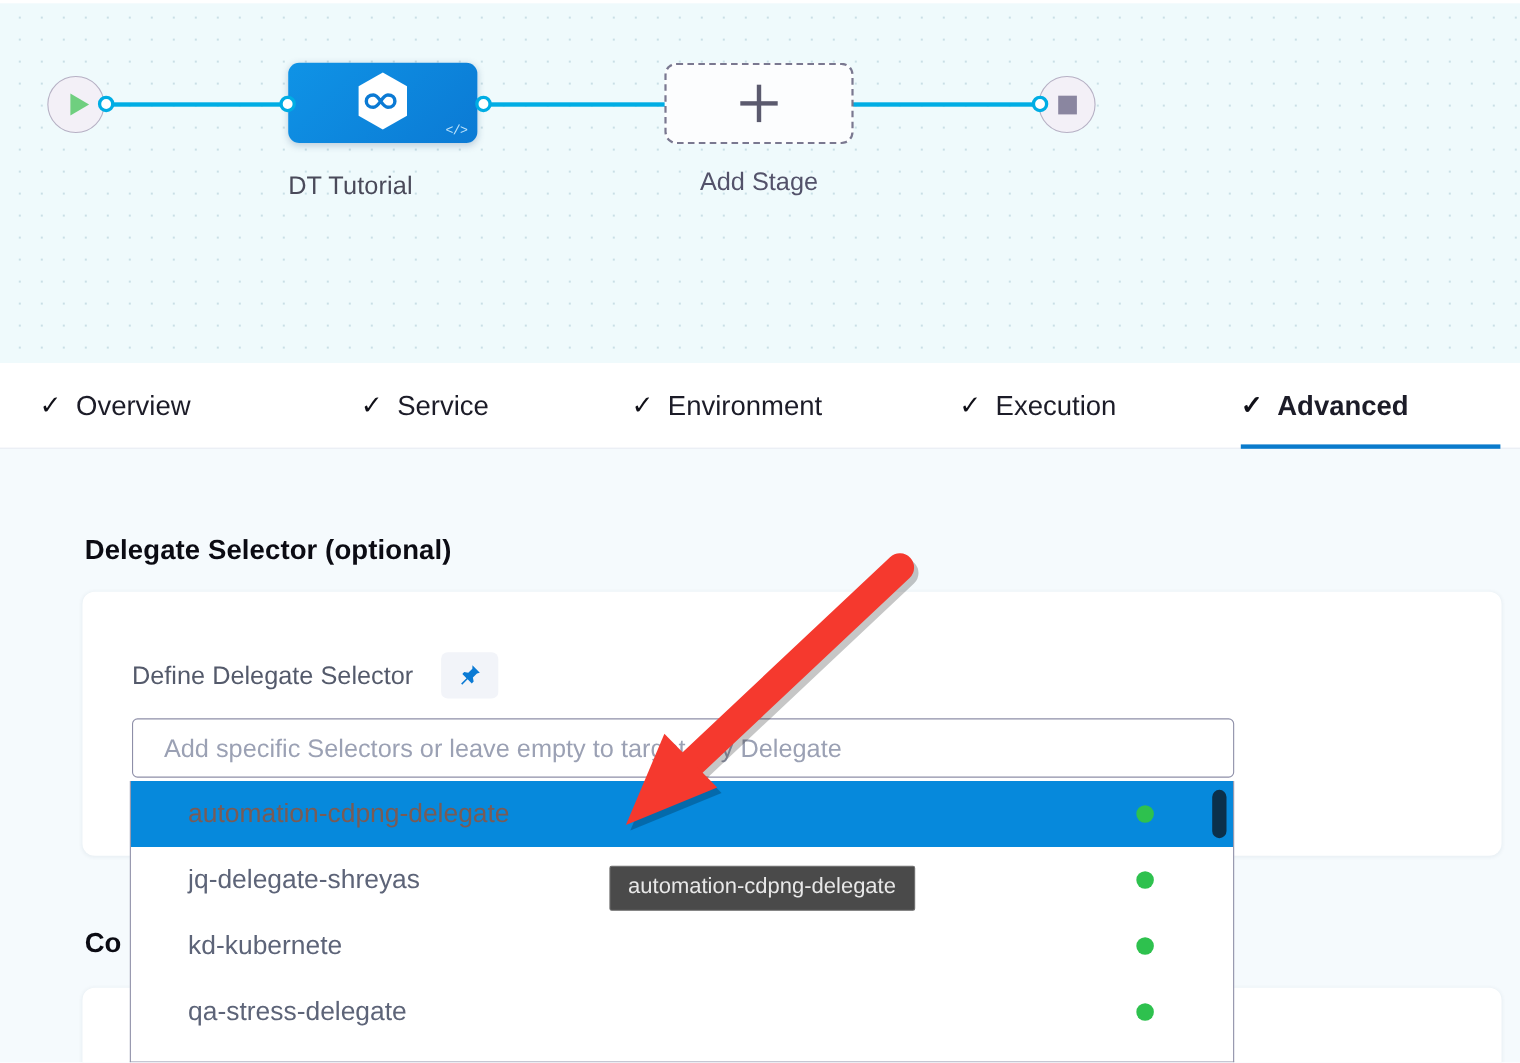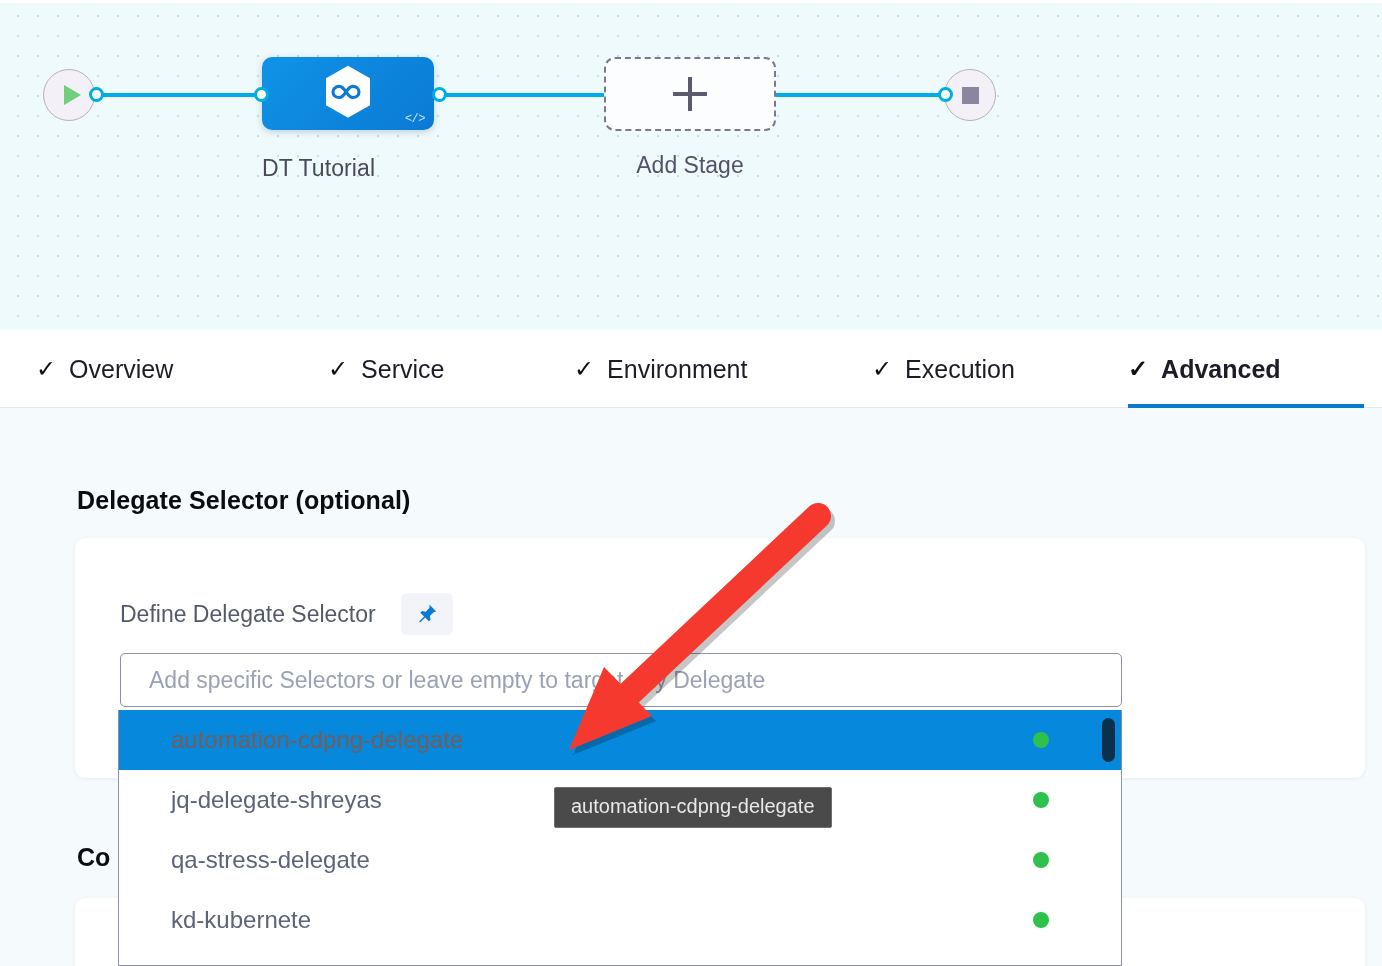--- a/index.html
+++ b/index.html
@@ -409,25 +409,25 @@
     <div class="opt selected">
       <span>automation-cdpng-delegate</span>
       <span class="dot"></span>
       <span class="scroll-thumb"></span>
     </div>
     <div class="opt">
       <span>jq-delegate-shreyas</span>
       <span class="dot"></span>
     </div>
     <div class="opt">
-      <span>qa-stress-delegate</span>
+      <span>kd-kubernete</span>
       <span class="dot"></span>
     </div>
     <div class="opt">
-      <span>kd-kubernete</span>
+      <span>qa-stress-delegate</span>
       <span class="dot"></span>
     </div>
   </div>
 </div>
 
 <div class="tooltip">automation-cdpng-delegate</div>
 
 <svg class="arrow-layer" viewBox="0 0 1382 966">
   <g>
     <g transform="translate(4,5)" opacity="0.22">

